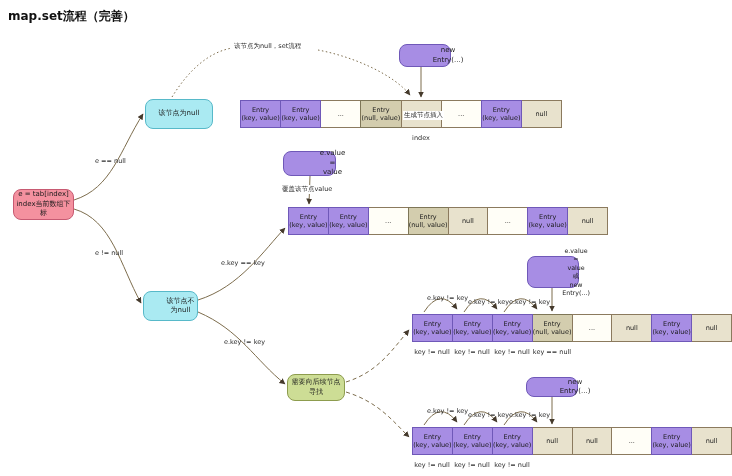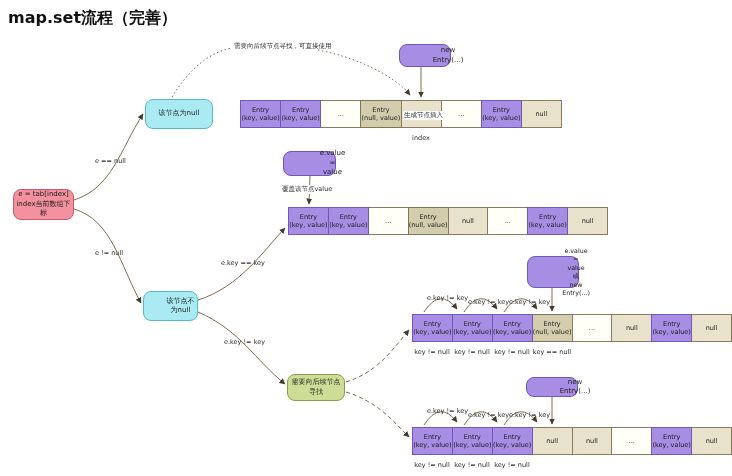--- a/index.html
+++ b/index.html
@@ -1,19 +1,19 @@
 <!DOCTYPE html>
 <html><head>
 <meta charset="utf-8">
 <style>
   html,body{margin:0;padding:0;background:#fff;}
   #canvas{position:relative;width:732px;height:476px;background:#ffffff;overflow:hidden;
           font-family:"DejaVu Sans","Liberation Sans",sans-serif;color:#1a1a1a;}
   #edges{position:absolute;left:0;top:0;width:732px;height:476px;z-index:1;}
-  .title{position:absolute;left:8px;top:8px;font-size:16px;font-weight:600;color:#111;z-index:3;}
+  .title{position:absolute;left:8px;top:8px;font-size:12px;font-weight:600;color:#111;z-index:3;}
   .box{position:absolute;z-index:2;border-radius:8px;display:flex;flex-direction:column;
        align-items:center;justify-content:center;text-align:center;font-size:7px;line-height:1.35;
        box-sizing:border-box;padding:1px 2px;}
   .box.pink{background:#f4919f;border:1.2px solid #c75a72;}
   .box.cyan{background:#aaeaf2;border:1.2px solid #57b9c9;}
   .box.purple{background:#a78de4;border:1.2px solid #6f58b8;padding-left:48px;}
   .box.green{background:#cddd95;border:1.2px solid #8d9c4e;}
   .arr{position:absolute;z-index:2;display:flex;}
   .cell{flex:1;box-sizing:border-box;border:1px solid #8b7a5e;display:flex;flex-direction:column;
         align-items:center;justify-content:center;text-align:center;font-size:6.5px;line-height:1.3;}
@@ -195,21 +195,21 @@
         <div>Entry</div>
         <div>(key, value)</div>
       </div>
       <div class="cell tan">
         <div>null</div>
       </div>
     </div>
 
   <div class="lbl" style="left:95px;top:157px;">e == null</div>
   <div class="lbl" style="left:95px;top:249px;">e != null</div>
-  <div class="lbl" style="left:234px;top:42px;">需要向后续节点寻找，可直接使用</div>
+  <div class="lbl" style="left:234px;top:42px;">该节点为null，set流程</div>
   <div class="lbl bg" style="left:403px;top:79px;margin-top:32px;">生成节点插入</div>
   <div class="lbl" style="left:401px;top:134px;width:40px;text-align:center;">index</div>
   <div class="lbl" style="left:221px;top:259px;">e.key == key</div>
   <div class="lbl" style="left:224px;top:338px;">e.key != key</div>
   <div class="lbl bg" style="left:281px;top:185px;">覆盖该节点value</div>
 
   <div class="lbl" style="left:427px;top:294px;">e.key != key</div>
   <div class="lbl" style="left:468px;top:298px;">e.key != key</div>
   <div class="lbl" style="left:509px;top:298px;">e.key != key</div>
   <div class="lbl" style="left:427px;top:407px;">e.key != key</div>

